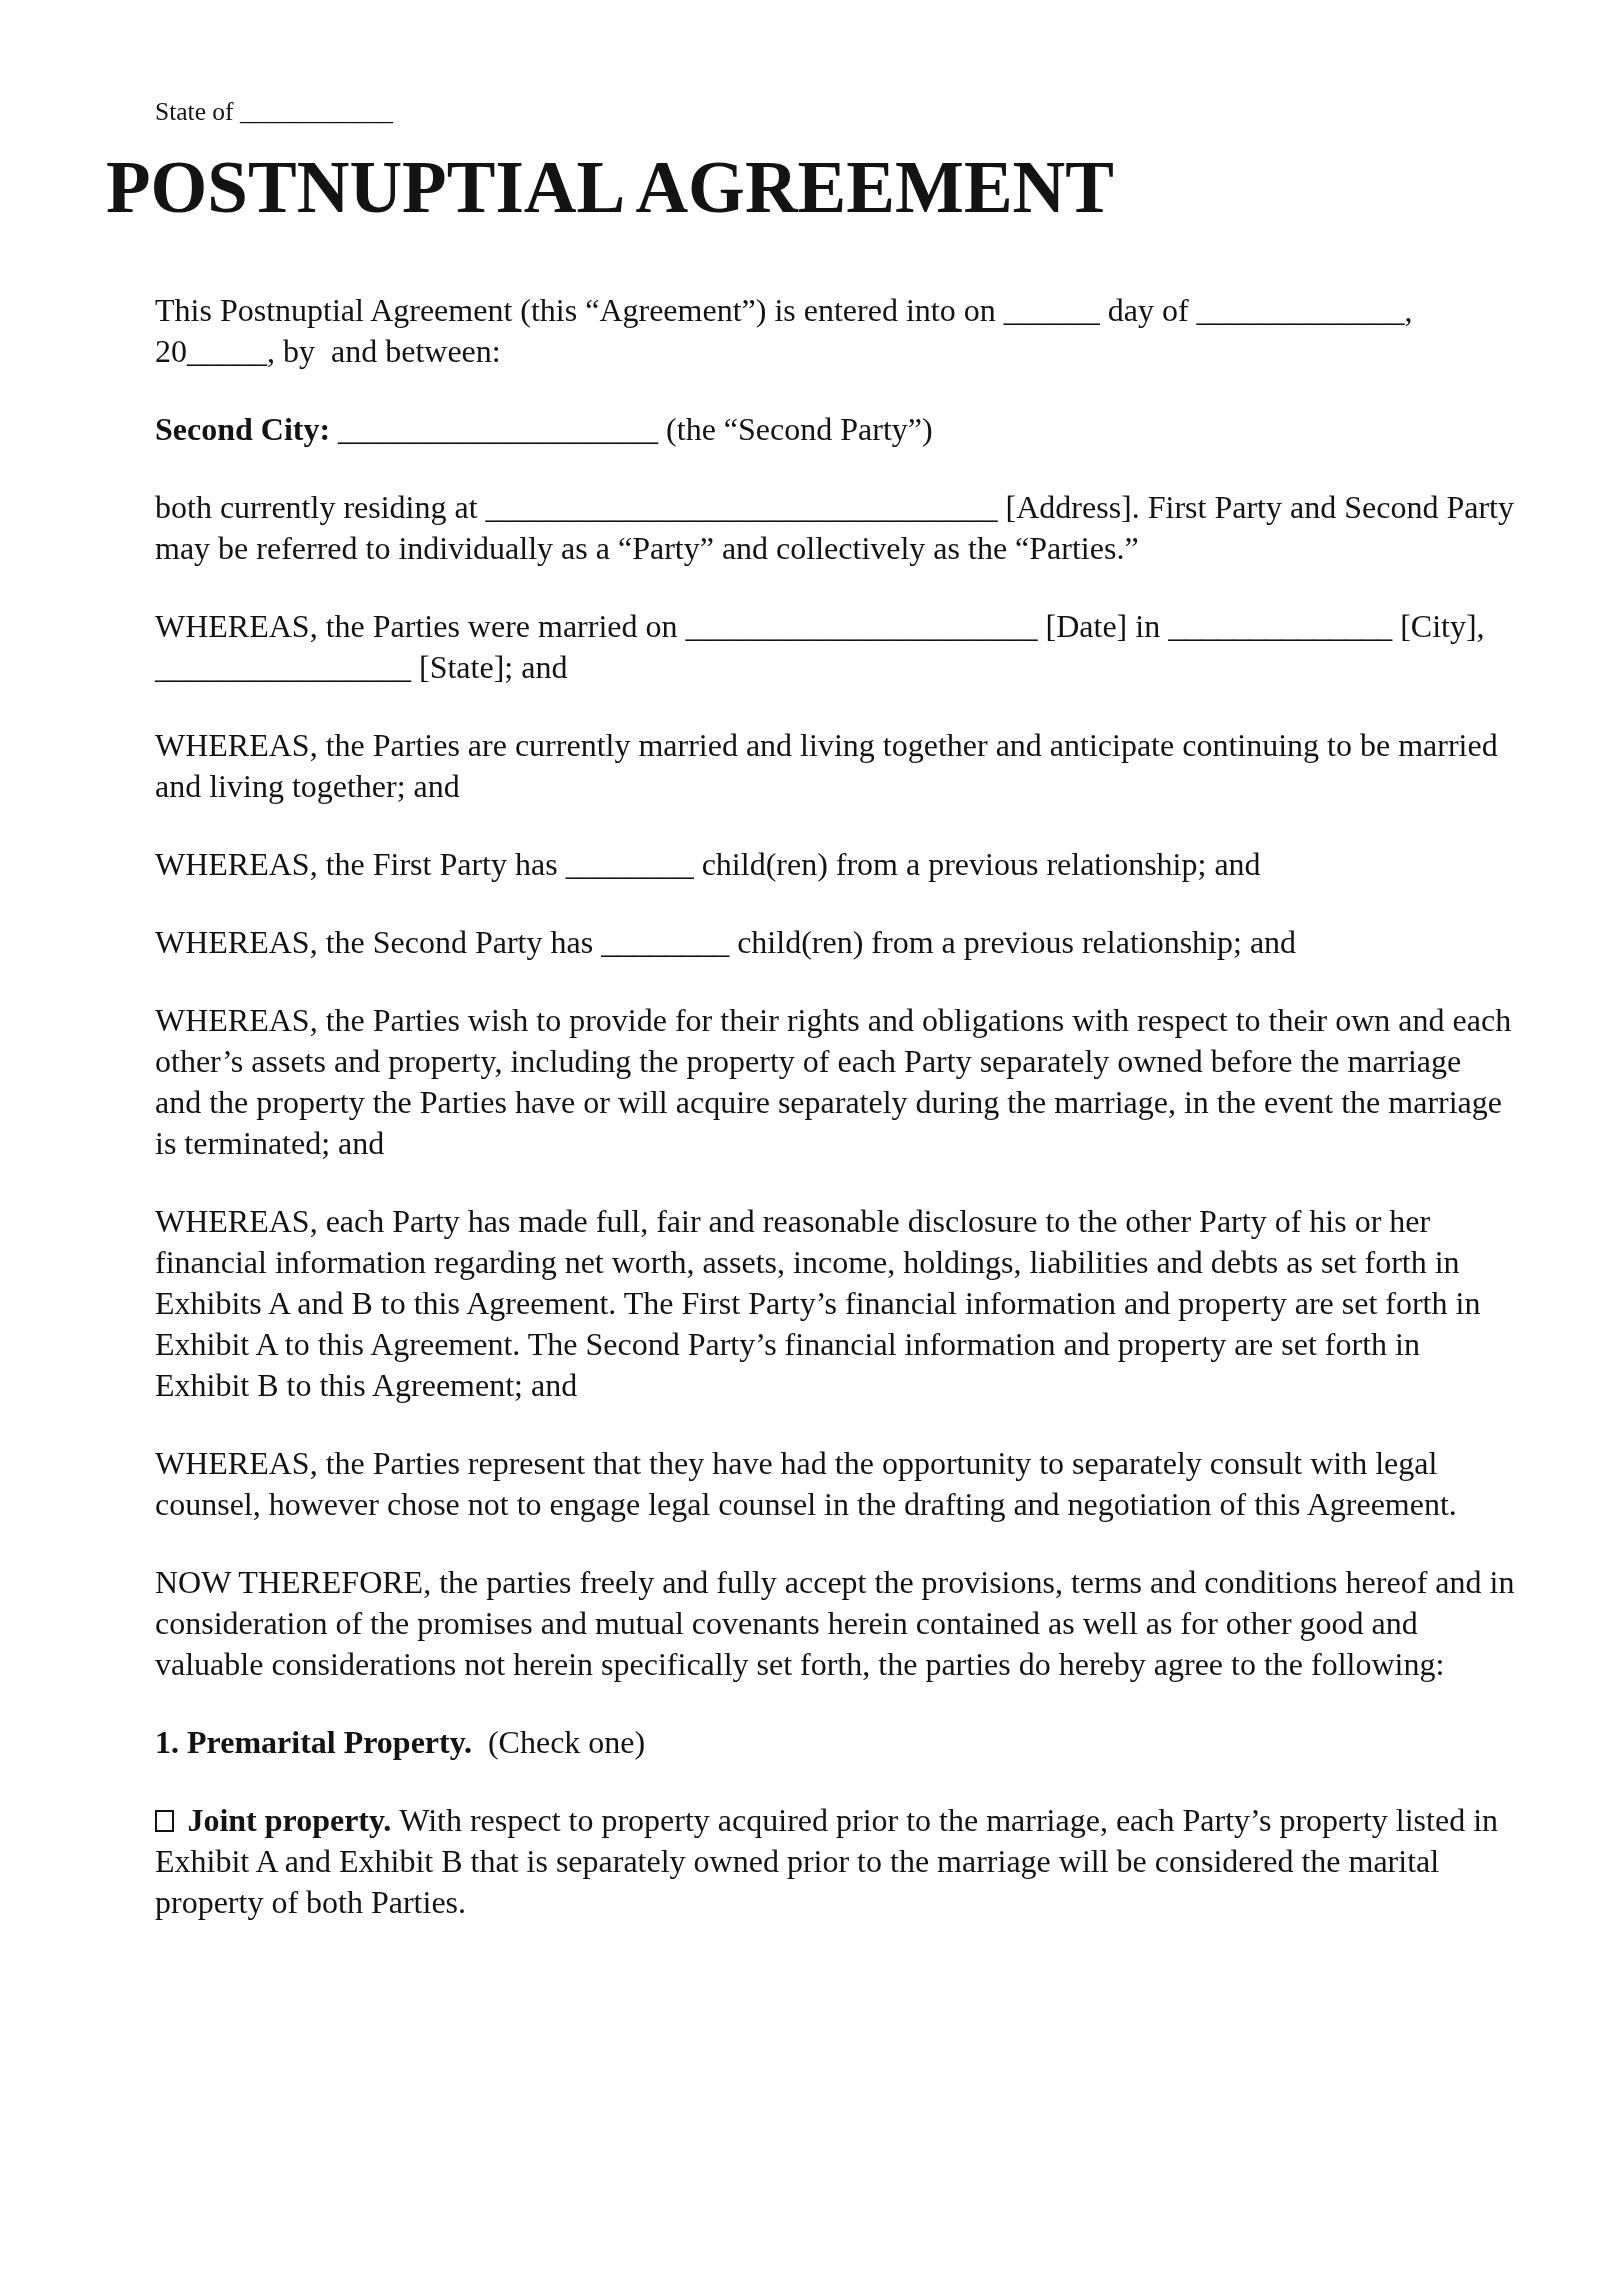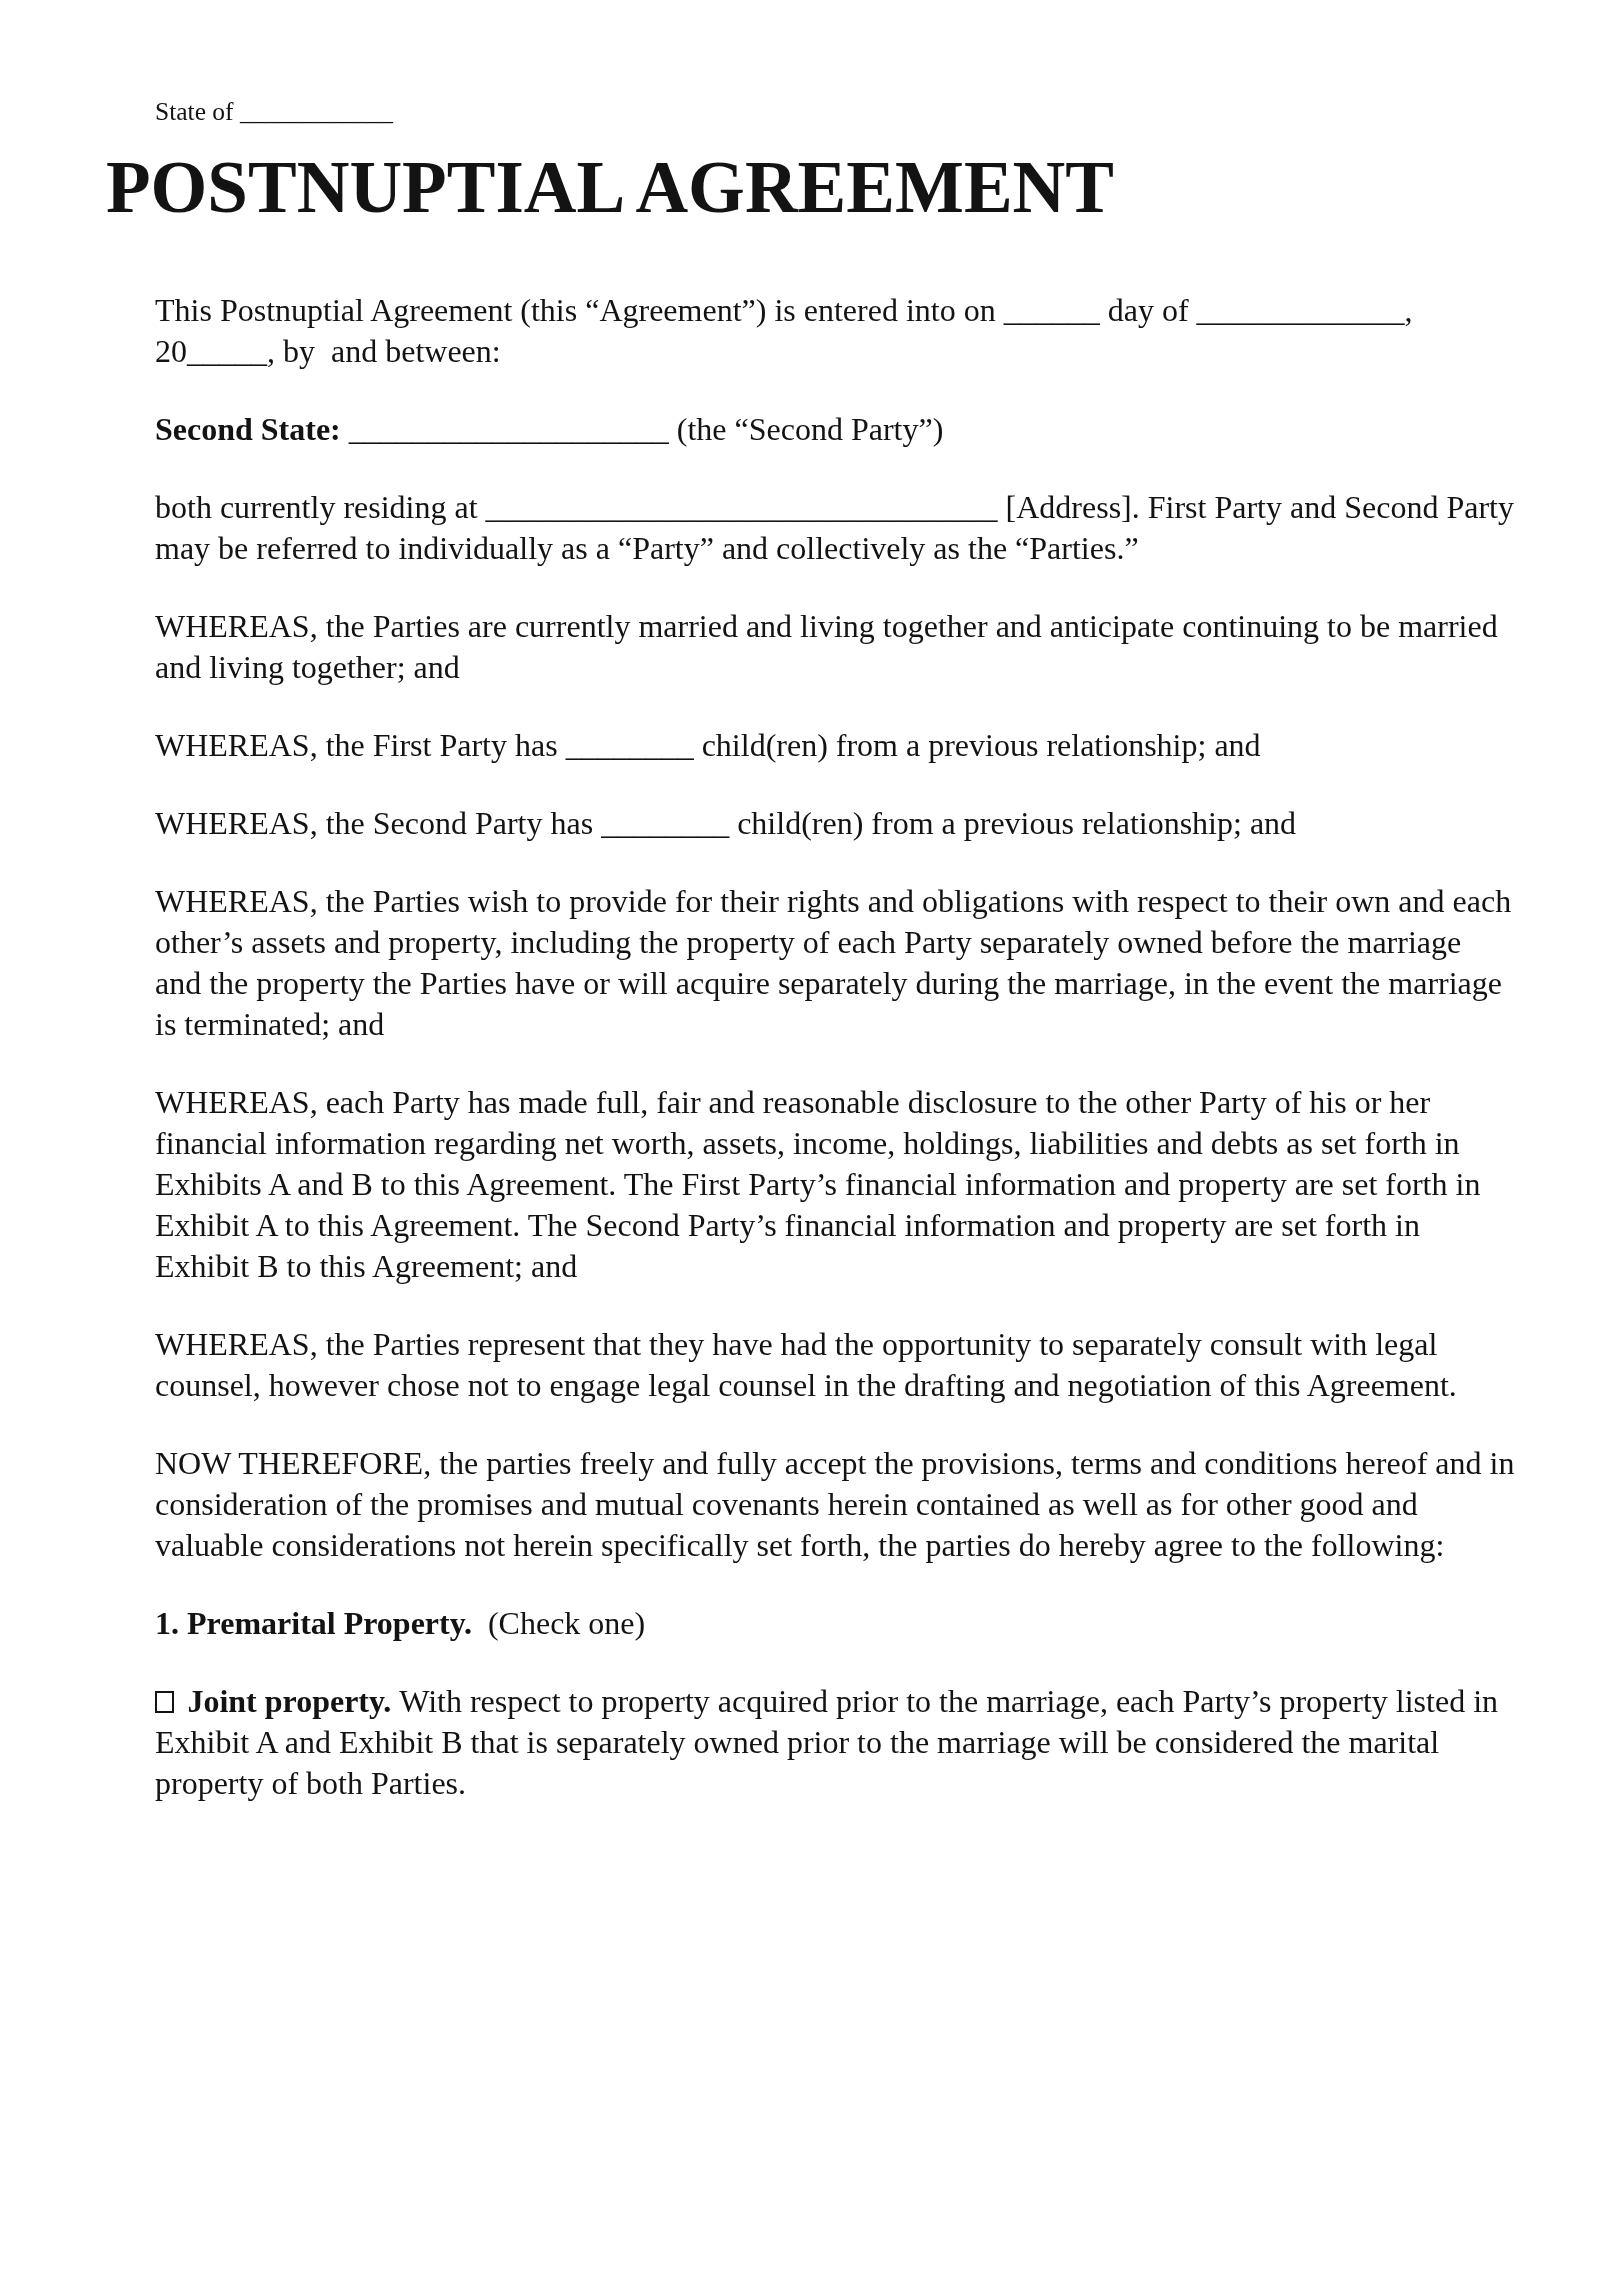--- a/index.html
+++ b/index.html
@@ -56,22 +56,23 @@
 </head>
 <body>
 
 <div class="page">
   <div class="state-line">State of ____________</div>
 
   <h1 class="doc-title">POSTNUPTIAL AGREEMENT</h1>
 
   <main class="body-text" id="paragraphs-root">
       <p class="para"><span>This Postnuptial Agreement (this “Agreement”) is entered into on ______ day of _____________, 20_____, by  and between:</span></p>
-      <p class="para"><span class="b">Second State: </span><span>____________________ (the “Second Party”)</span></p>
+      <p class="para"><span class="b">Second City: </span><span>____________________ (the “Second Party”)</span></p>
       <p class="para"><span>both currently residing at ________________________________ [Address]. First Party and Second Party may be referred to individually as a “Party” and collectively as the “Parties.”</span></p>
+      <p class="para"><span>WHEREAS, the Parties were married on ______________________ [Date] in ______________ [City], ________________ [State]; and</span></p>
       <p class="para"><span>WHEREAS, the Parties are currently married and living together and anticipate continuing to be married and living together; and</span></p>
       <p class="para"><span>WHEREAS, the First Party has ________ child(ren) from a previous relationship; and</span></p>
       <p class="para"><span>WHEREAS, the Second Party has ________ child(ren) from a previous relationship; and</span></p>
       <p class="para"><span>WHEREAS, the Parties wish to provide for their rights and obligations with respect to their own and each other’s assets and property, including the property of each Party separately owned before the marriage and the property the Parties have or will acquire separately during the marriage, in the event the marriage is terminated; and</span></p>
       <p class="para"><span>WHEREAS, each Party has made full, fair and reasonable disclosure to the other Party of his or her financial information regarding net worth, assets, income, holdings, liabilities and debts as set forth in Exhibits A and B to this Agreement. The First Party’s financial information and property are set forth in Exhibit A to this Agreement. The Second Party’s financial information and property are set forth in Exhibit B to this Agreement; and</span></p>
       <p class="para"><span>WHEREAS, the Parties represent that they have had the opportunity to separately consult with legal counsel, however chose not to engage legal counsel in the drafting and negotiation of this Agreement.</span></p>
       <p class="para"><span>NOW THEREFORE, the parties freely and fully accept the provisions, terms and conditions hereof and in consideration of the promises and mutual covenants herein contained as well as for other good and valuable considerations not herein specifically set forth, the parties do hereby agree to the following:</span></p>
       <p class="para"><span class="b">1. Premarital Property.</span><span>  (Check one)</span></p>
       <p class="para"><span class="checkbox"></span><span class="b">Joint property. </span><span>With respect to property acquired prior to the marriage, each Party’s property listed in Exhibit A and Exhibit B that is separately owned prior to the marriage will be considered the marital property of both Parties.</span></p>
     </main>

